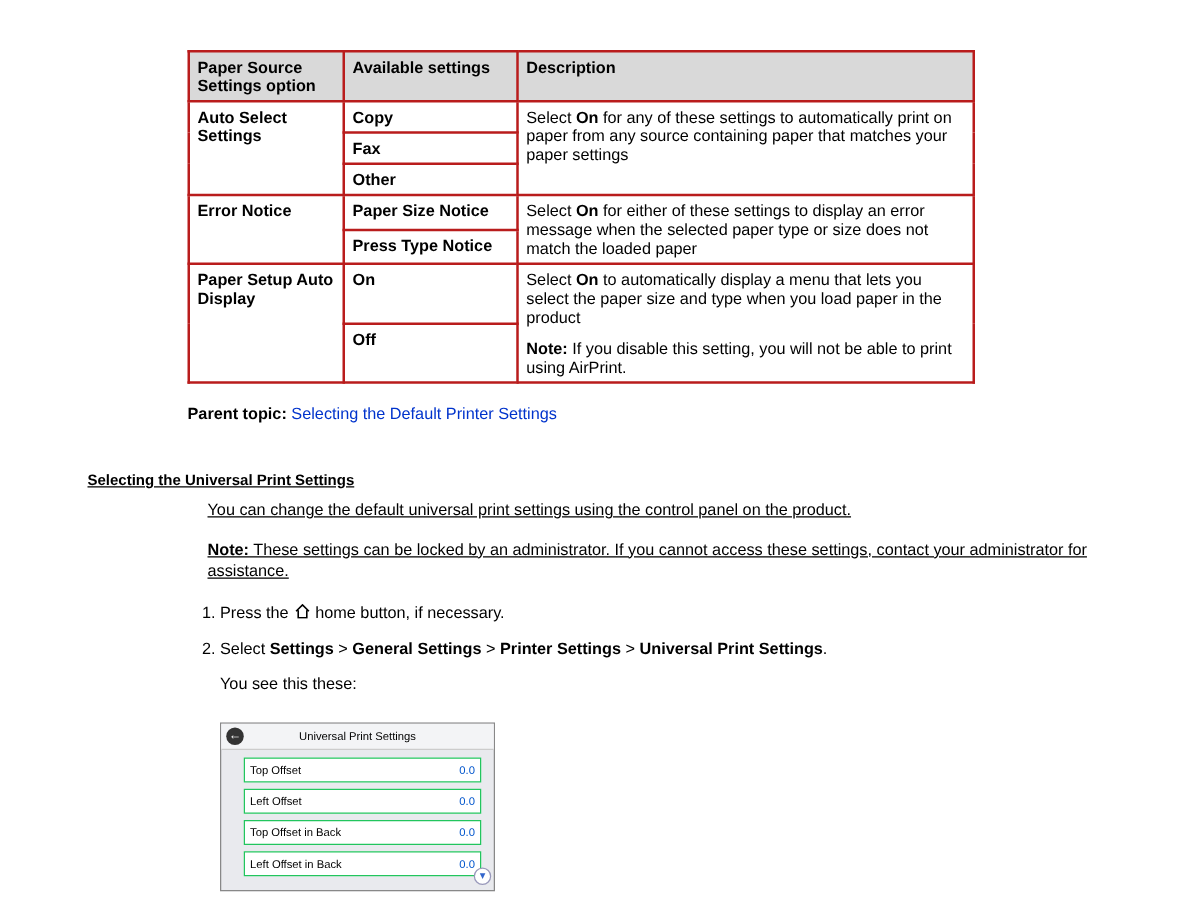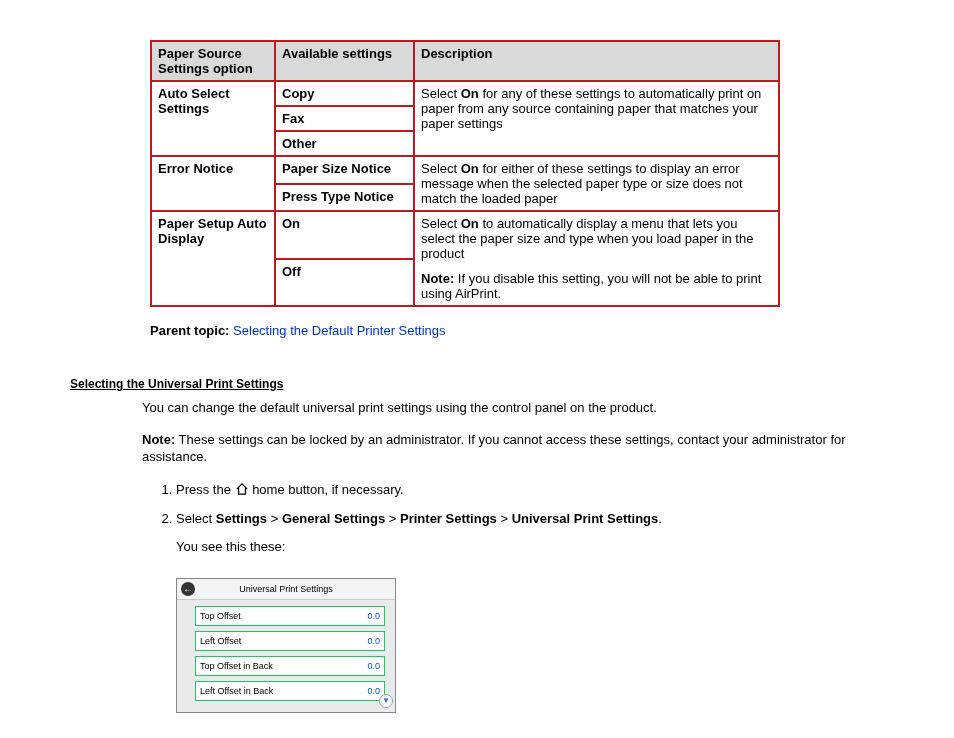--- a/index.html
+++ b/index.html
@@ -32,21 +32,21 @@
   .col2 { width: 125px; font-weight: bold; }
   .parent-topic { margin-left: 90px; margin-bottom: 39px; }
   .parent-topic .label { font-weight: bold; }
   .parent-topic a { color: #0033cc; text-decoration: none; }
   h2.section {
     font-size: 12px;
     font-weight: bold;
     margin: 0 0 8px 10px;
     text-decoration: underline;
   }
-  .body-text { margin-left: 82px; margin-bottom: 14px; line-height: 1.35; }
+  .body-text { margin-left: 106px; margin-bottom: 14px; line-height: 1.35; text-decoration: underline; }
   ol.steps { margin: 0 0 0 90px; padding-left: 26px; }
   ol.steps li { margin-bottom: 10px; line-height: 1.5; }
   .home-icon { display:inline-block; width:14px; height:12px; position:relative; top:1px; }
   .screenshot {
     margin-left: 116px;
     width: 218px;
     border: 1px solid #888;
     background: #e9eaee;
     font-size: 9px;
   }

